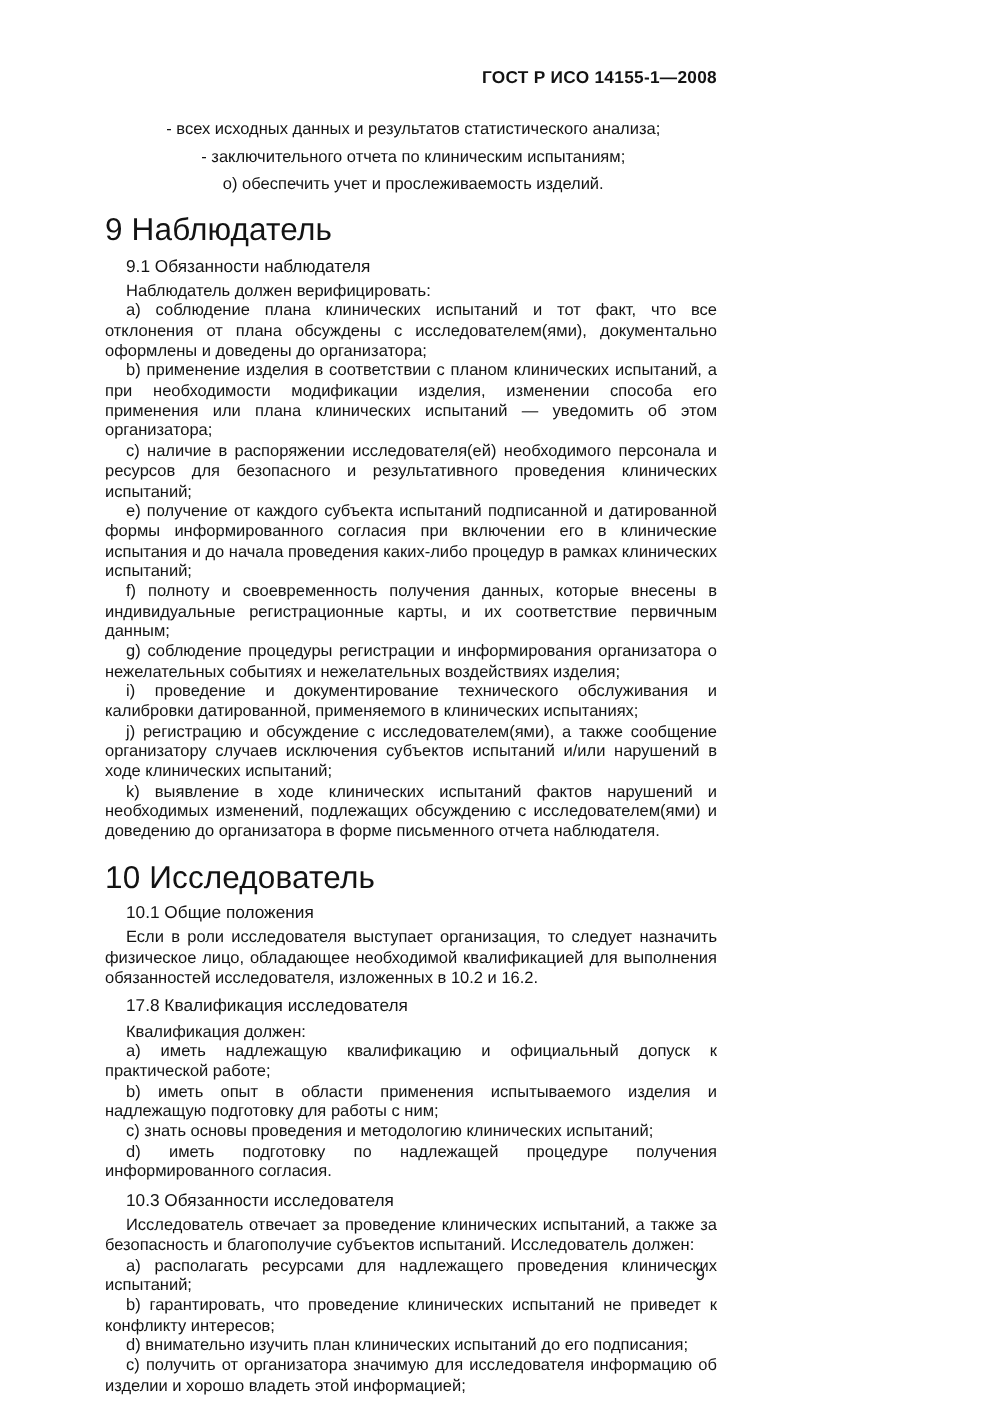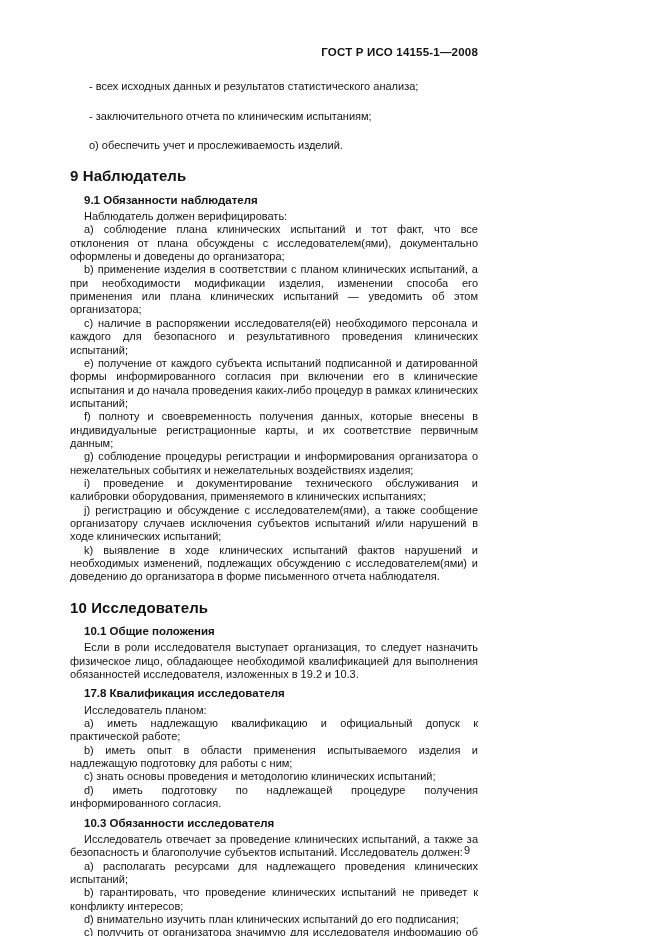--- a/index.html
+++ b/index.html
@@ -26,33 +26,33 @@
     font-size: 11.5px;
     margin: 0 0 21px 0;
     letter-spacing: 0.2px;
   }
   p.body-par {
     margin: 0;
     text-align: justify;
     text-indent: 14px;
   }
   p.cont-item {
-    margin: 16px;
-    text-align: left;
+    margin: 5px;
+    text-align: center;
     text-indent: 3px;
   }
   h1.sec-head {
-    font-size: 15px;
-    font-weight: bold;
+    font-size: 21px;
+    font-weight: normal;
     margin: 17px 0 11px 0;
     letter-spacing: 0.1px;
   }
   h2.sub-head {
     font-size: 11.5px;
-    font-weight: bold;
+    font-weight: normal;
     margin: 6px 0 3px 0;
     text-indent: 14px;
   }
   .page-number {
     position: absolute;
     right: 78px;
     top: 844px;
     font-size: 11px;
   }
 </style>
@@ -66,35 +66,35 @@
   <p class="cont-item">- всех исходных данных и результатов статистического анализа;</p>
   <p class="cont-item">- заключительного отчета по клиническим испытаниям;</p>
   <p class="cont-item">о) обеспечить учет и прослеживаемость изделий.</p>
 
   <h1 class="sec-head">9 Наблюдатель</h1>
 
   <h2 class="sub-head">9.1 Обязанности наблюдателя</h2>
   <p class="body-par">Наблюдатель должен верифицировать:</p>
   <p class="body-par">a) соблюдение плана клинических испытаний и тот факт, что все отклонения от плана обсуждены с исследователем(ями), документально оформлены и доведены до организатора;</p>
   <p class="body-par">b) применение изделия в соответствии с планом клинических испытаний, а при необходимости модификации изделия, изменении способа его применения или плана клинических испытаний — уведомить об этом организатора;</p>
-  <p class="body-par">c) наличие в распоряжении исследователя(ей) необходимого персонала и каждого для безопасного и результативного проведения клинических испытаний;</p>
+  <p class="body-par">c) наличие в распоряжении исследователя(ей) необходимого персонала и ресурсов для безопасного и результативного проведения клинических испытаний;</p>
   <p class="body-par">e) получение от каждого субъекта испытаний подписанной и датированной формы информированного согласия при включении его в клинические испытания и до начала проведения каких-либо процедур в рамках клинических испытаний;</p>
   <p class="body-par">f) полноту и своевременность получения данных, которые внесены в индивидуальные регистрационные карты, и их соответствие первичным данным;</p>
   <p class="body-par">g) соблюдение процедуры регистрации и информирования организатора о нежелательных событиях и нежелательных воздействиях изделия;</p>
-  <p class="body-par">i) проведение и документирование технического обслуживания и калибровки оборудования, применяемого в клинических испытаниях;</p>
+  <p class="body-par">i) проведение и документирование технического обслуживания и калибровки датированной, применяемого в клинических испытаниях;</p>
   <p class="body-par">j) регистрацию и обсуждение с исследователем(ями), а также сообщение организатору случаев исключения субъектов испытаний и/или нарушений в ходе клинических испытаний;</p>
   <p class="body-par">k) выявление в ходе клинических испытаний фактов нарушений и необходимых изменений, подлежащих обсуждению с исследователем(ями) и доведению до организатора в форме письменного отчета наблюдателя.</p>
 
   <h1 class="sec-head">10 Исследователь</h1>
 
   <h2 class="sub-head">10.1 Общие положения</h2>
-  <p class="body-par">Если в роли исследователя выступает организация, то следует назначить физическое лицо, обладающее необходимой квалификацией для выполнения обязанностей исследователя, изложенных в 19.2 и 10.3.</p>
+  <p class="body-par">Если в роли исследователя выступает организация, то следует назначить физическое лицо, обладающее необходимой квалификацией для выполнения обязанностей исследователя, изложенных в 10.2 и 16.2.</p>
 
   <h2 class="sub-head">17.8 Квалификация исследователя</h2>
-  <p class="body-par">Исследователь планом:</p>
+  <p class="body-par">Квалификация должен:</p>
   <p class="body-par">a) иметь надлежащую квалификацию и официальный допуск к практической работе;</p>
   <p class="body-par">b) иметь опыт в области применения испытываемого изделия и надлежащую подготовку для работы с ним;</p>
   <p class="body-par">c) знать основы проведения и методологию клинических испытаний;</p>
   <p class="body-par">d) иметь подготовку по надлежащей процедуре получения информированного согласия.</p>
 
   <h2 class="sub-head">10.3 Обязанности исследователя</h2>
   <p class="body-par">Исследователь отвечает за проведение клинических испытаний, а также за безопасность и благополучие субъектов испытаний. Исследователь должен:</p>
   <p class="body-par">a) располагать ресурсами для надлежащего проведения клинических испытаний;</p>
   <p class="body-par">b) гарантировать, что проведение клинических испытаний не приведет к конфликту интересов;</p>
   <p class="body-par">d) внимательно изучить план клинических испытаний до его подписания;</p>

